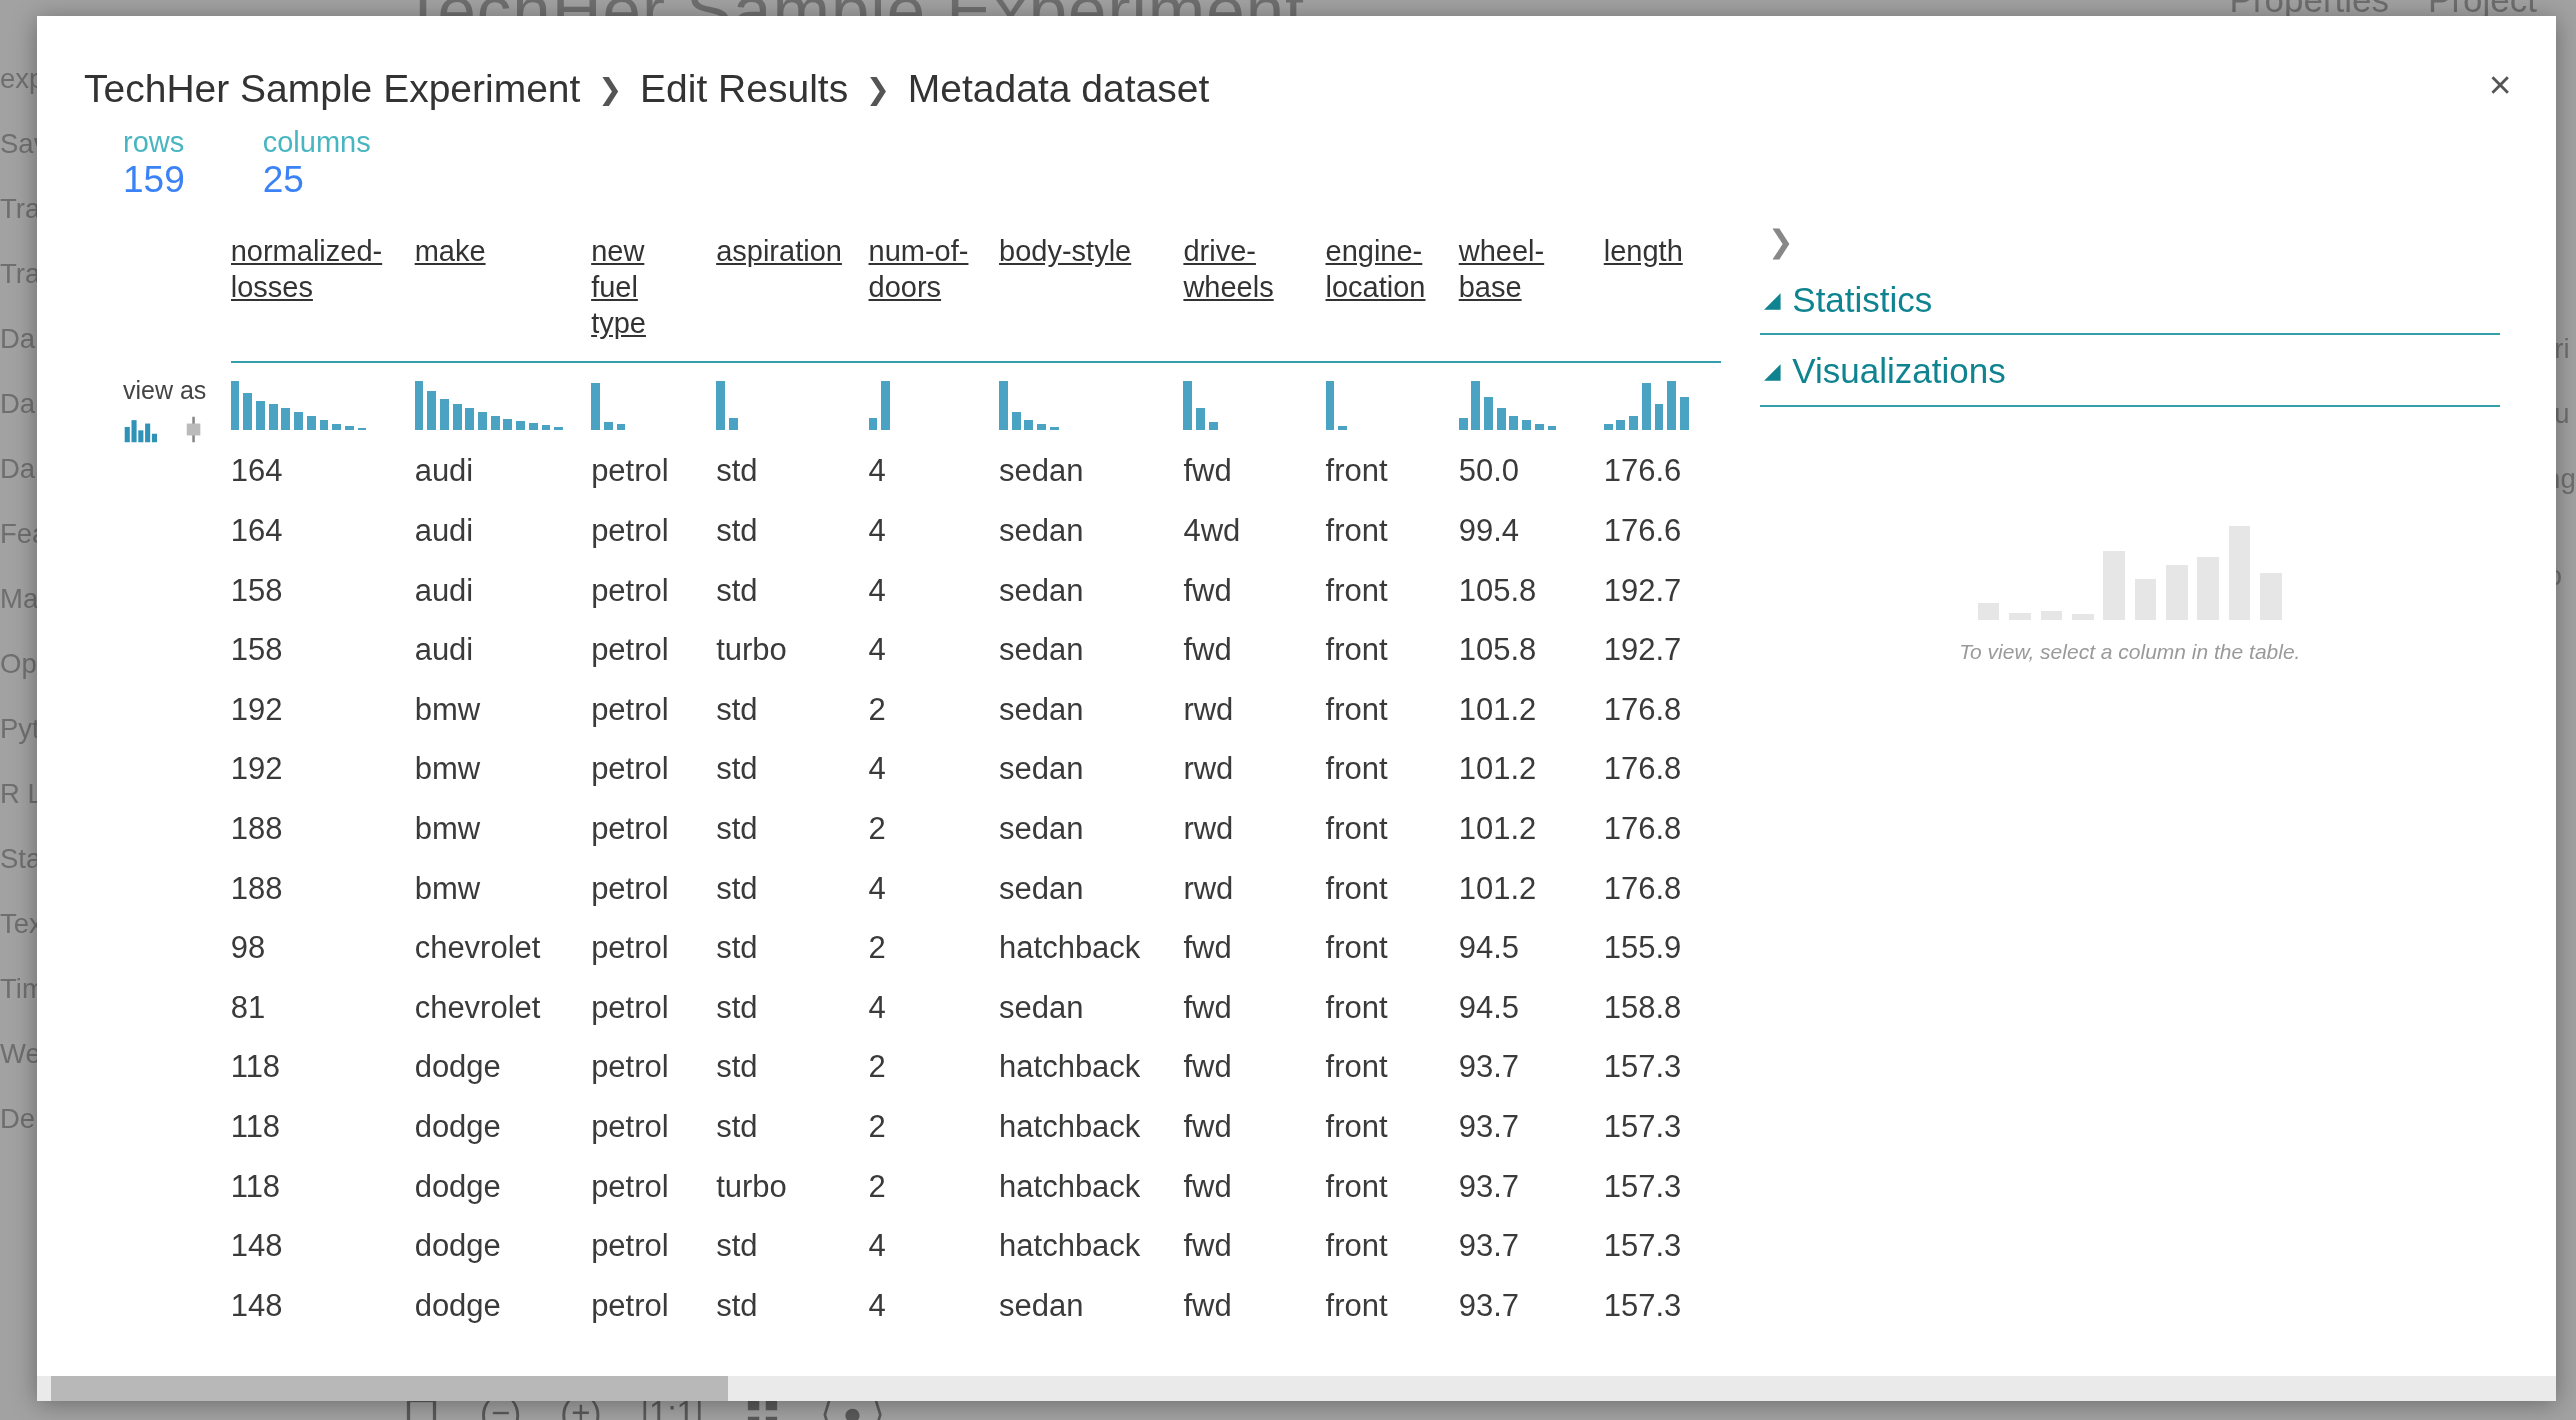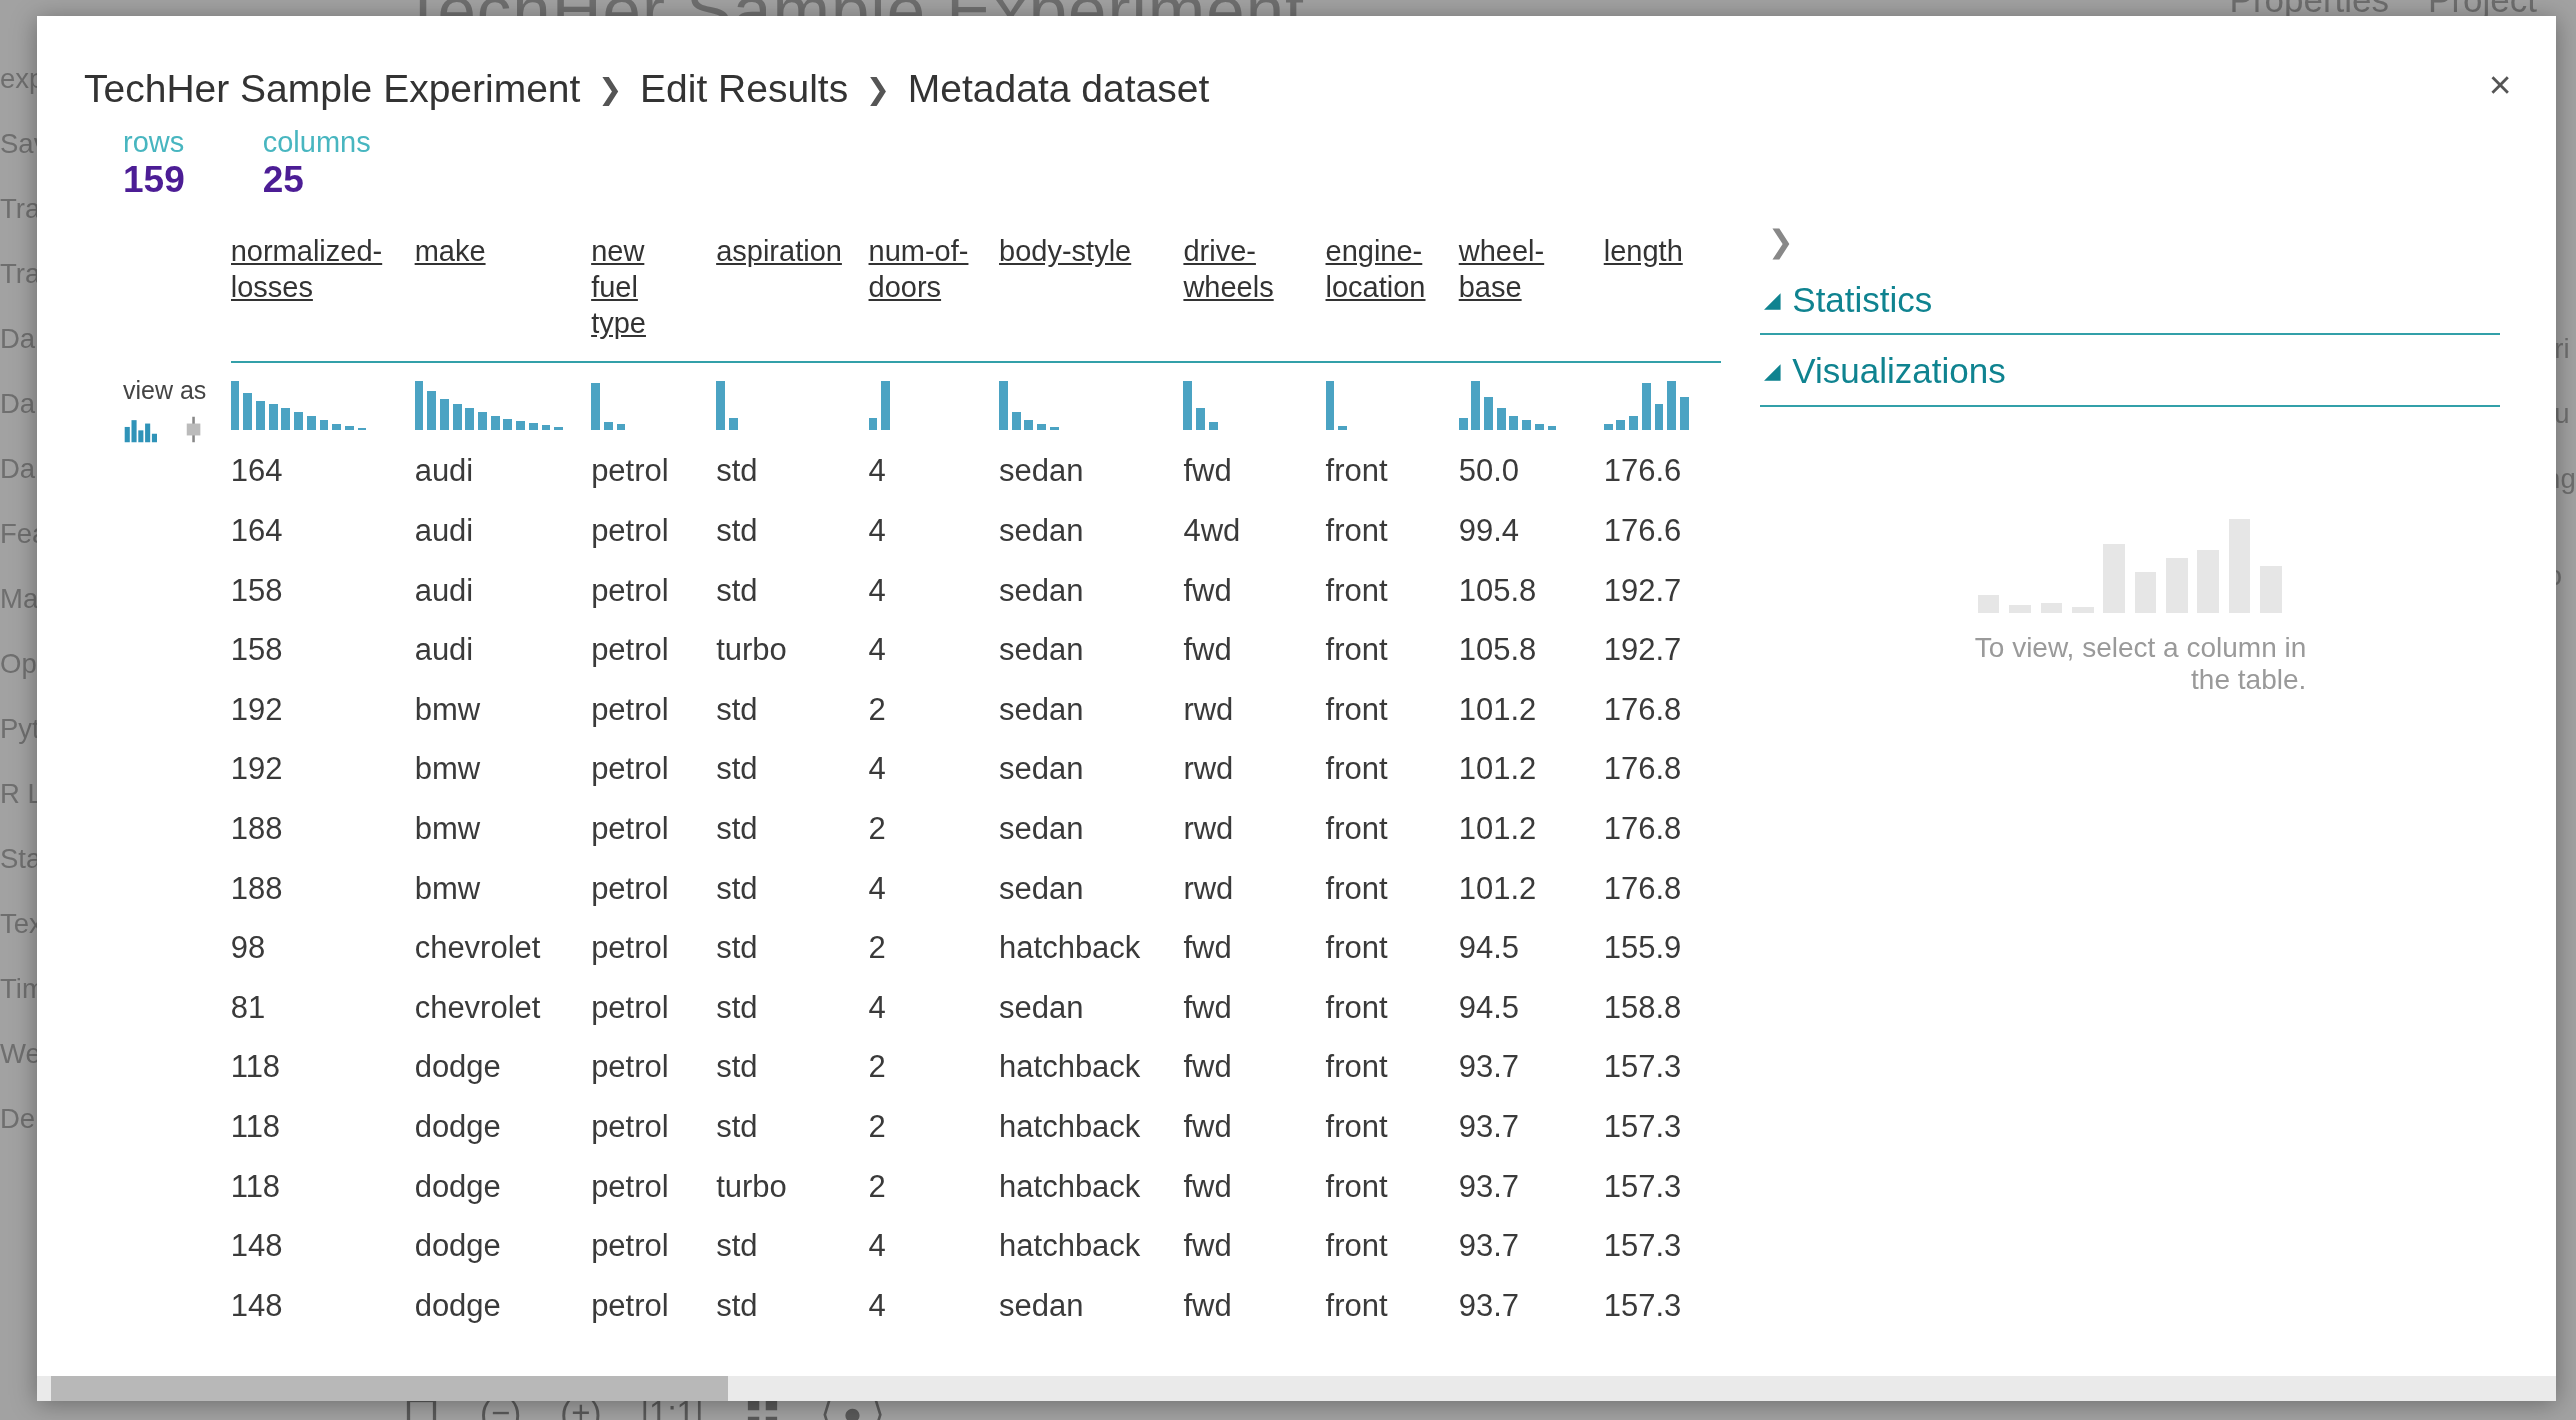--- a/index.html
+++ b/index.html
@@ -66,21 +66,21 @@
     font-size:39px;font-weight:400;color:#333;
   }
   .breadcrumb .chev{color:#555;font-size:29px;}
 
   .meta-row{
     display:flex;gap:78px;
     padding:5.9px 47px 17.7px 86px;
   }
   .meta-block{display:flex;flex-direction:column;}
   .meta-label{color:var(--teal-light);font-size:29px;}
-  .meta-value{font-size:37px;color:#4c1d95;font-weight:bold;}
+  .meta-value{font-size:37px;color:#3b82f6;}
 
   .body{
     flex:1;display:flex;gap:39px;
     padding:0 47px 19.6px 86px;
     min-height:0;
   }
 
   
   .table-wrap{
     flex:0 0 1598px;
@@ -137,21 +137,21 @@
     border-bottom:2.9px solid var(--hr);
   }
   .panel-header .tri{font-size:21.6px;color:var(--teal);}
   .panel-body{
     padding:29px 9.8px;min-height:294px;
     display:flex;flex-direction:column;align-items:center;justify-content:center;
     gap:19.6px;
   }
   .placeholder-chart{display:flex;align-items:flex-end;gap:9.8px;height:177px;opacity:.5;}
   .placeholder-chart span{display:block;width:21.6px;background:#cfcfcf;}
-  .placeholder-text{color:#9a9a9a;font-size:28px;text-align:right;max-width:353px;}
+  .placeholder-text{color:#9a9a9a;font-size:21px;text-align:right;max-width:353px;font-style:italic;}
 
   
   .modal-hscroll{
     height:25.5px;background:#eaeaea;position:relative;
   }
   .modal-hscroll .thumb{
     position:absolute;left:13.7px;top:0;width:677px;height:100%;
     background:#b8b8b8;
   }
 

